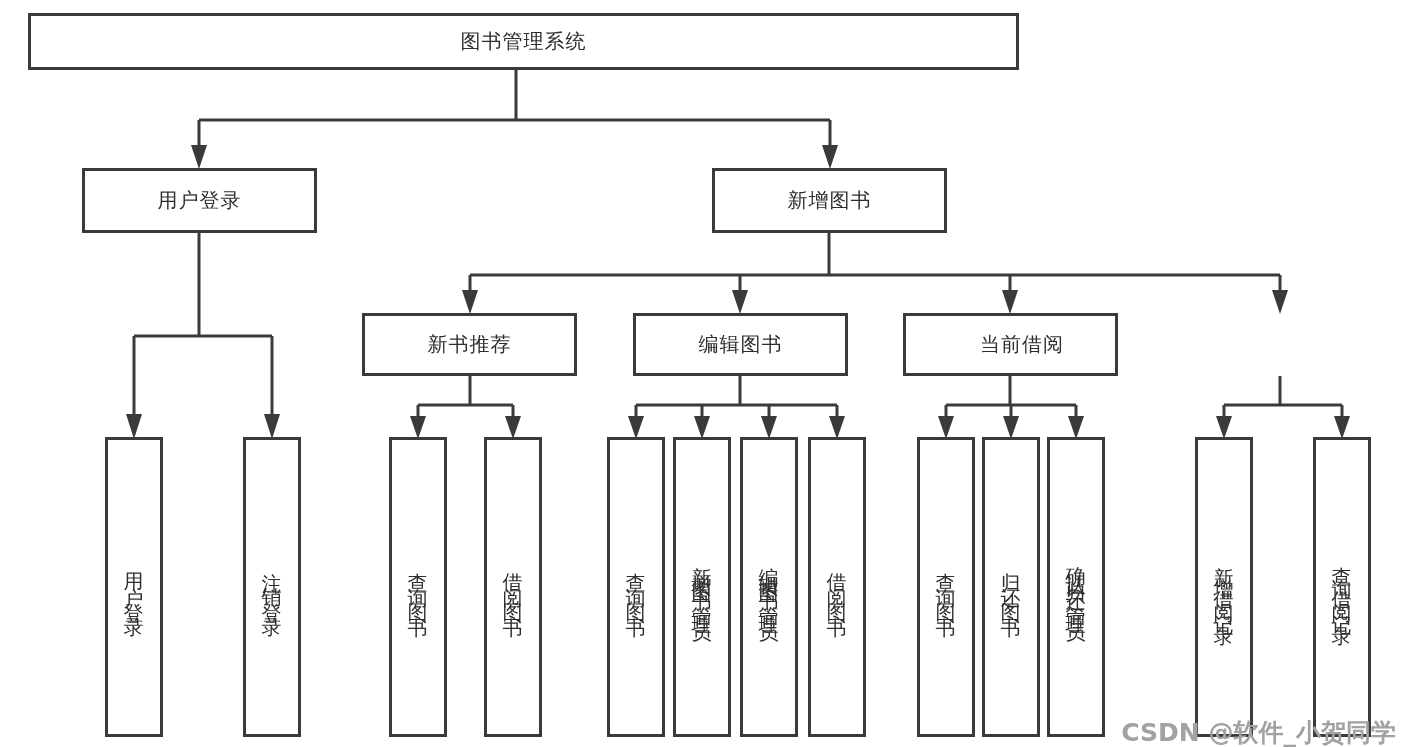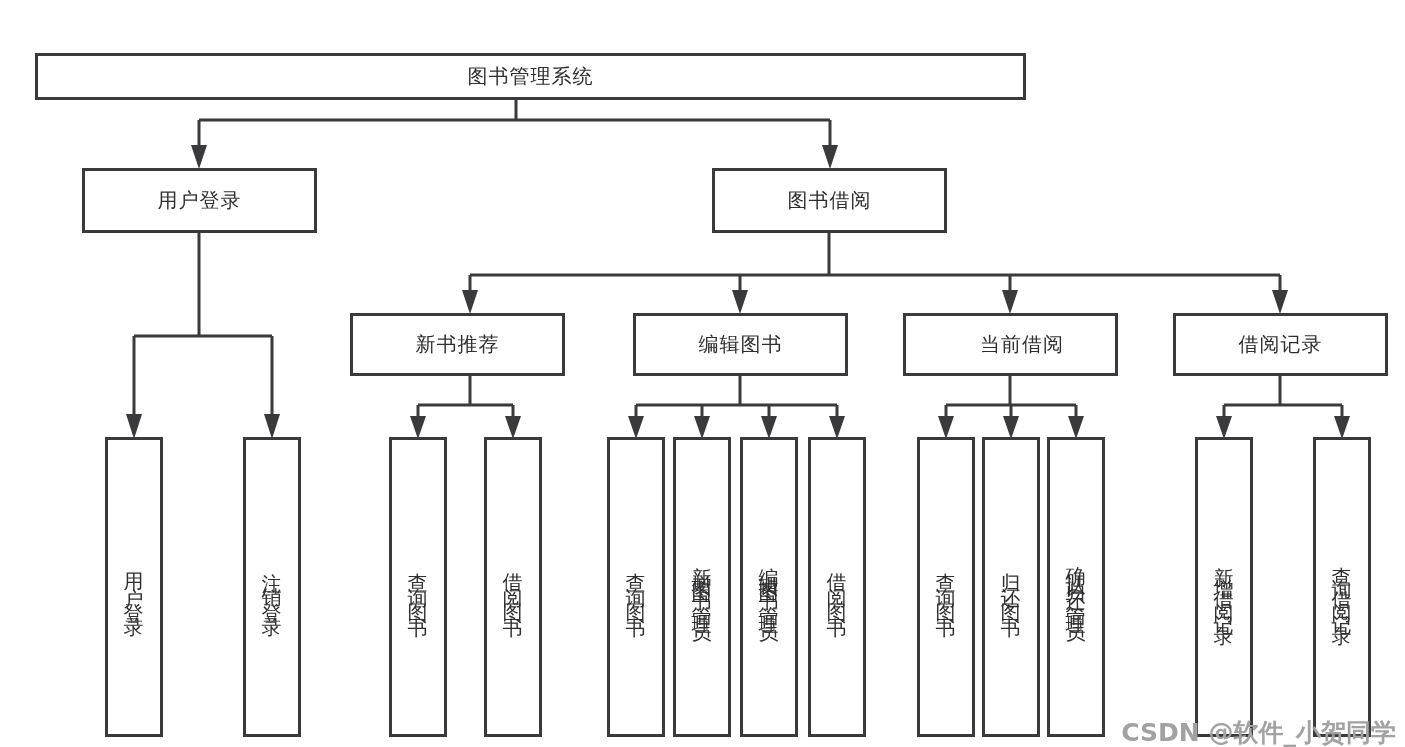--- a/index.html
+++ b/index.html
@@ -14,21 +14,21 @@
   .node{
     position:absolute;
     box-sizing:border-box;
     border:3px solid #3a3a3c;
     background:#ffffff;
     display:flex;align-items:center;justify-content:center;
     color:#2e2e30;
     z-index:2;
   }
   .hlabel{font-size:20px;letter-spacing:1px;white-space:nowrap;}
-  .root{left:35px;top:13px;width:991px;height:47px;margin-top:40px;}
+  .root{left:28px;top:13px;width:991px;height:57px;}
   .l2{height:65px;width:235px;top:168px;}
   .l3{height:63px;width:215px;top:313px;}
   .leaf{top:437px;width:58px;height:300px;}
   .vtext{
     writing-mode:vertical-rl;
     text-orientation:mixed;
     font-size:20px;
     letter-spacing:15px;
     line-height:1;
     white-space:nowrap;
@@ -115,34 +115,31 @@
   </svg>
 
   <div class="node root">
     <span class="hlabel">图书管理系统</span>
   </div>
 
   <div class="node l2" style="left:82px;">
     <span class="hlabel">用户登录</span>
   </div>
   <div class="node l2" style="left:712px;">
-    <span class="hlabel">图书借阅</span>
+    <span class="hlabel">新增图书</span>
   </div>
 
-  <div class="node l3" style="left:350px;">
+  <div class="node l3" style="left:362px;">
     <span class="hlabel">新书推荐</span>
   </div>
   <div class="node l3" style="left:633px;">
     <span class="hlabel">编辑图书</span>
   </div>
   <div class="node l3" style="left:903px;padding-left:23px;">
     <span class="hlabel">当前借阅</span>
-  </div>
-  <div class="node l3" style="left:1173px;">
-    <span class="hlabel">借阅记录</span>
   </div>
 
   <div class="node leaf" style="left:105px;">
     <span class="vtext">用户登录</span>
   </div>
   <div class="node leaf" style="left:243px;">
     <span class="vtext">注销登录</span>
   </div>
 
   <div class="node leaf" style="left:389px;">

